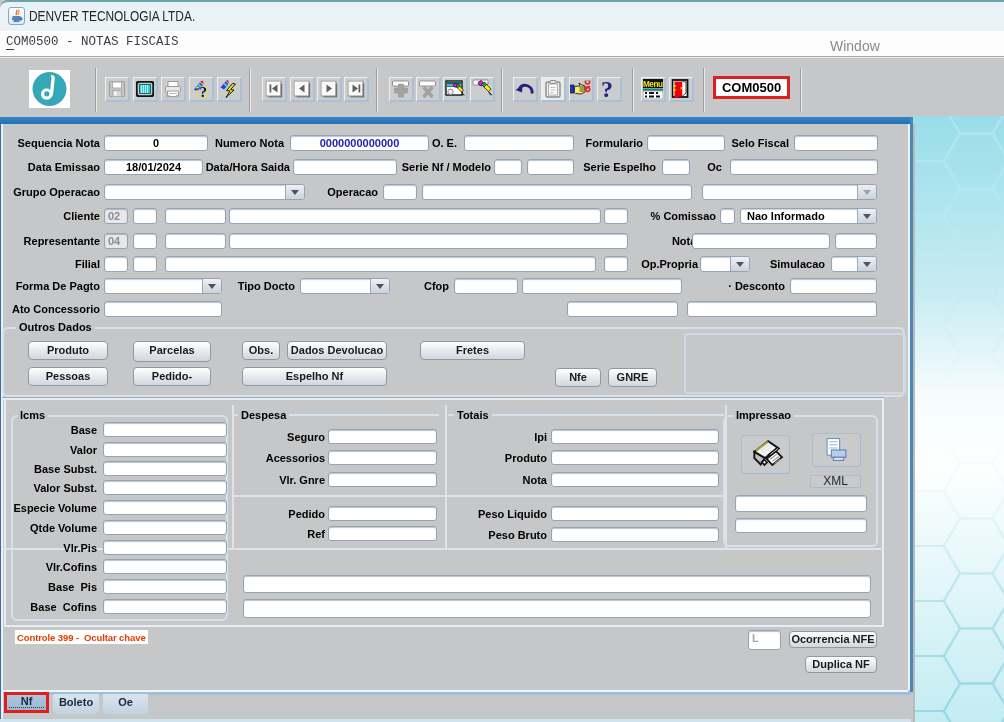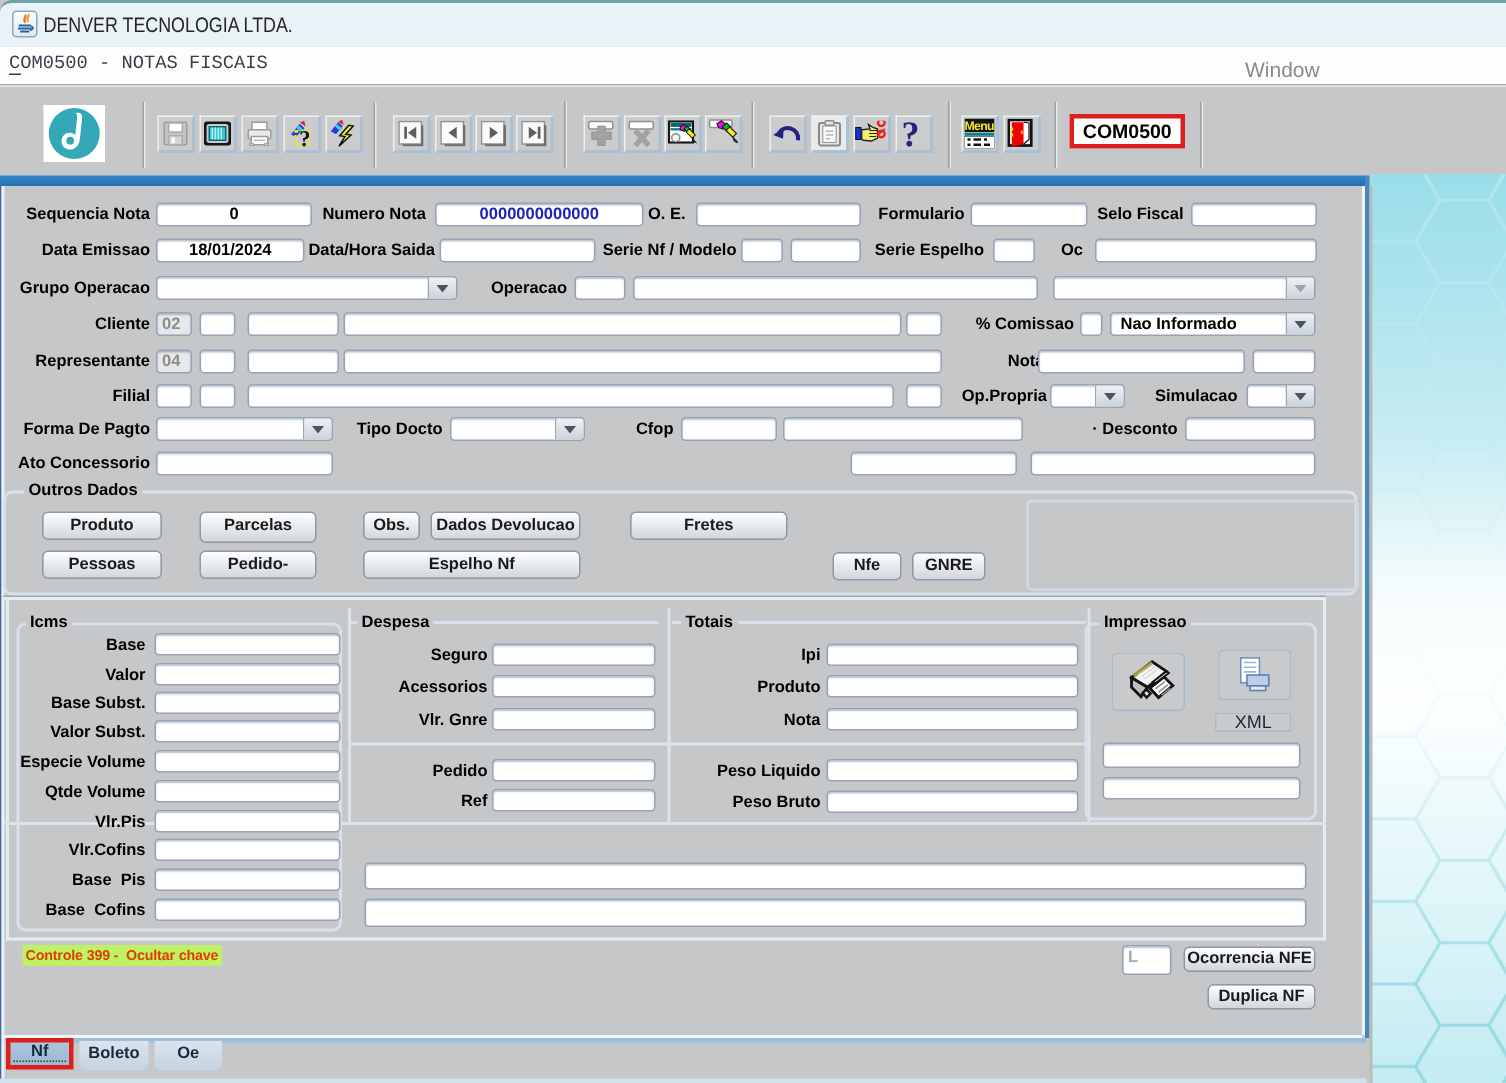--- a/index.html
+++ b/index.html
@@ -471,21 +471,21 @@
       <rect x="10" y="20" width="10" height="3" fill="#dde8f4" stroke="#5a7fb0"></rect>
     </svg>
   </div>
   <div class="abs" style="left:810px;top:475px;width:51px;height:13px;background:#c9cacc;border:1px solid #b2bac2;border-right-color:#9ebbd8;border-bottom-color:#9ebbd8;border-radius:2px;font:12px 'Liberation Sans',sans-serif;color:#1c2430;text-align:center;line-height:11px;">XML</div>
   <div class="fld" style="left:735px;top:495px;width:132px;height:17px;"></div>
   <div class="fld" style="left:735px;top:518px;width:132px;height:15px;"></div>
 
   <div class="fld" style="left:243px;top:575px;width:628px;height:18px;"></div>
   <div class="fld" style="left:243px;top:599px;width:628px;height:19px;"></div>
 
-  <div class="abs" style="left:15px;top:630px;background:#bef264;font:bold 9.5px 'Liberation Sans',sans-serif;color:#e33c00;padding:1.5px 2px;letter-spacing:-0.1px;">Controle 399 -&nbsp; Ocultar chave</div>
+  <div class="abs" style="left:15px;top:630px;background:#ffffff;font:bold 9.5px 'Liberation Sans',sans-serif;color:#e33c00;padding:1.5px 2px;letter-spacing:-0.1px;">Controle 399 -&nbsp; Ocultar chave</div>
   <div class="fld" style="left:748px;top:630px;width:33px;height:20px;color:#a8a8a8;padding-left:3px;">L</div>
   <div class="btn" style="left:789px;top:631px;width:88px;height:17px;line-height:15px;">Ocorrencia NFE</div>
   <div class="btn" style="left:805px;top:656px;width:72px;height:17px;line-height:15px;">Duplica NF</div>
 
   <div class="abs" style="left:7px;top:694px;width:39px;height:18px;background:linear-gradient(#aec8dd,#95b6d2);border-radius:0 0 4px 4px;font:bold 11px 'Liberation Sans',sans-serif;color:#16293c;text-align:center;line-height:14px;">Nf</div>
   <div class="abs" style="left:9px;top:707px;width:35px;height:0;border-bottom:1.5px dotted #3a3a3a;"></div>
   <div class="abs" style="left:4px;top:692px;width:45px;height:21px;border:3px solid #dd1f1f;"></div>
   <div class="abs" style="left:53px;top:694px;width:46px;height:20px;background:linear-gradient(#dbe4ed,#c3d2e0);border-radius:0 0 5px 5px;font:bold 11px 'Liberation Sans',sans-serif;color:#16293c;text-align:center;line-height:17px;">Boleto</div>
   <div class="abs" style="left:103px;top:694px;width:45px;height:20px;background:linear-gradient(#dbe4ed,#c3d2e0);border-radius:0 0 5px 5px;font:bold 11px 'Liberation Sans',sans-serif;color:#16293c;text-align:center;line-height:17px;">Oe</div>
 

